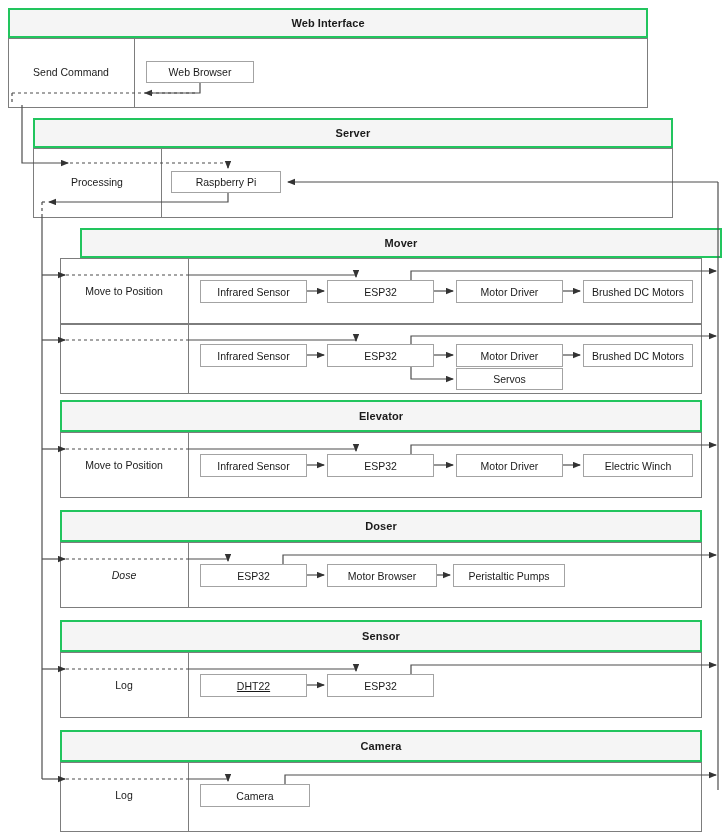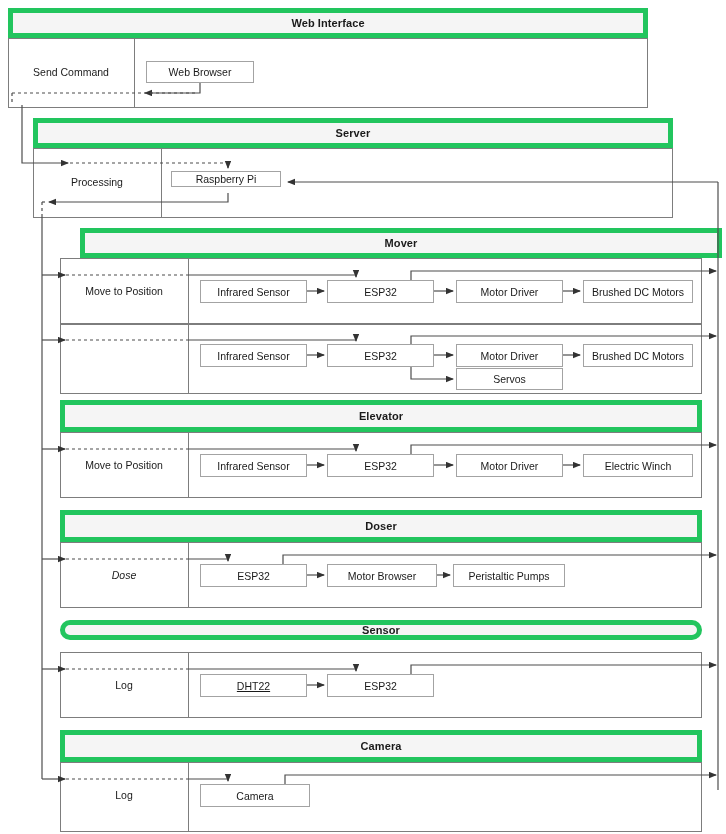--- a/index.html
+++ b/index.html
@@ -1,21 +1,21 @@
 <!DOCTYPE html>
 <html><head>
 <meta charset="utf-8">
 <style>
   html,body{margin:0;padding:0;background:#ffffff;}
   body{width:726px;height:834px;font-family:"Liberation Sans",sans-serif;}
   #diagram{position:relative;width:726px;height:834px;overflow:hidden;}
   svg#wires{position:absolute;left:0;top:0;width:726px;height:834px;pointer-events:none;}
 
   .container{position:absolute;box-sizing:border-box;border:1px solid #7d7d7d;background:#ffffff;}
-  .container-hdr{position:absolute;box-sizing:border-box;border:5px solid #22c55e;background:#f5f5f5;
+  .container-hdr{position:absolute;box-sizing:border-box;border:2px solid #22c55e;background:#f5f5f5;
       display:flex;align-items:center;justify-content:center;
       font-size:11px;font-weight:bold;color:#1a1a1a;letter-spacing:.1px;}
   .lane{position:absolute;box-sizing:border-box;border:1px solid #7d7d7d;background:#ffffff;}
   .lane-label{position:absolute;box-sizing:border-box;display:flex;align-items:center;justify-content:center;
       font-size:10.5px;color:#1a1a1a;text-align:center;line-height:1.2;}
   .lane-div{position:absolute;width:1px;background:#7d7d7d;}
   .node{position:absolute;box-sizing:border-box;border:1px solid #a3a3a3;background:#ffffff;
       display:flex;align-items:center;justify-content:center;
       font-size:10.5px;color:#1a1a1a;text-align:center;white-space:nowrap;}
 </style>
@@ -27,21 +27,21 @@
   <div class="container-hdr" style="left:8px;top:8px;width:640px;height:30px;">Web Interface</div>
   <div class="container" style="left:8px;top:38px;width:640px;height:70px;"></div>
   <div class="lane-div" style="left:134px;top:38px;height:70px;"></div>
   <div class="lane-label" style="left:8px;top:55px;width:126px;height:34px;">Send Command</div>
   <div class="node" style="left:146px;top:61px;width:108px;height:22px;">Web Browser</div>
 
   <div class="container-hdr" style="left:33px;top:118px;width:640px;height:30px;">Server</div>
   <div class="container" style="left:33px;top:148px;width:640px;height:70px;"></div>
   <div class="lane-div" style="left:161px;top:148px;height:70px;"></div>
   <div class="lane-label" style="left:33px;top:165px;width:128px;height:34px;">Processing</div>
-  <div class="node" style="left:171px;top:171px;width:110px;height:16px;">Raspberry Pi</div>
+  <div class="node" style="left:171px;top:171px;width:110px;height:22px;">Raspberry Pi</div>
 
   <div class="container-hdr" style="left:60px;top:228px;width:642px;height:30px;margin-left:20px;">Mover</div>
   <div class="lane" style="left:60px;top:258px;width:642px;height:66px;"></div>
   <div class="lane-div" style="left:188px;top:258px;height:66px;"></div>
   <div class="lane-label" style="left:60px;top:278px;width:128px;height:26px;">Move to Position</div>
   <div class="node" style="left:200px;top:280px;width:107px;height:23px;">Infrared Sensor</div>
   <div class="node" style="left:327px;top:280px;width:107px;height:23px;">ESP32</div>
   <div class="node" style="left:456px;top:280px;width:107px;height:23px;">Motor Driver</div>
   <div class="node" style="left:583px;top:280px;width:110px;height:23px;">Brushed DC Motors</div>
 
@@ -63,21 +63,21 @@
   <div class="node" style="left:583px;top:454px;width:110px;height:23px;">Electric Winch</div>
 
   <div class="container-hdr" style="left:60px;top:510px;width:642px;height:32px;">Doser</div>
   <div class="lane" style="left:60px;top:542px;width:642px;height:66px;"></div>
   <div class="lane-div" style="left:188px;top:542px;height:66px;"></div>
   <div class="lane-label" style="left:60px;top:562px;width:128px;height:26px;font-style:italic;">Dose</div>
   <div class="node" style="left:200px;top:564px;width:107px;height:23px;">ESP32</div>
   <div class="node" style="left:327px;top:564px;width:110px;height:23px;">Motor Browser</div>
   <div class="node" style="left:453px;top:564px;width:112px;height:23px;">Peristaltic Pumps</div>
 
-  <div class="container-hdr" style="left:60px;top:620px;width:642px;height:20px;border-radius:12px;">Sensor</div>
+  <div class="container-hdr" style="left:60px;top:620px;width:642px;height:32px;">Sensor</div>
   <div class="lane" style="left:60px;top:652px;width:642px;height:66px;"></div>
   <div class="lane-div" style="left:188px;top:652px;height:66px;"></div>
   <div class="lane-label" style="left:60px;top:672px;width:128px;height:26px;">Log</div>
   <div class="node" style="left:200px;top:674px;width:107px;height:23px;text-decoration:underline;">DHT22</div>
   <div class="node" style="left:327px;top:674px;width:107px;height:23px;">ESP32</div>
 
   <div class="container-hdr" style="left:60px;top:730px;width:642px;height:32px;">Camera</div>
   <div class="lane" style="left:60px;top:762px;width:642px;height:70px;"></div>
   <div class="lane-div" style="left:188px;top:762px;height:70px;"></div>
   <div class="lane-label" style="left:60px;top:782px;width:128px;height:26px;">Log</div>

